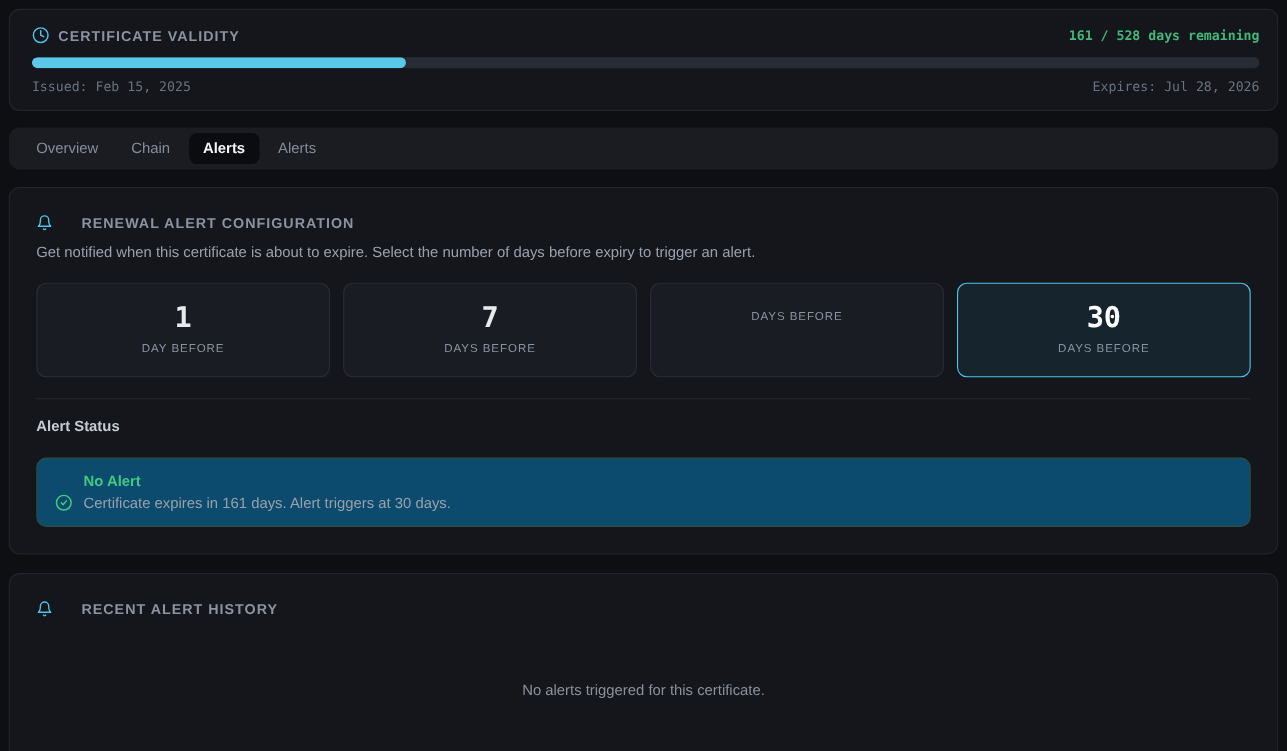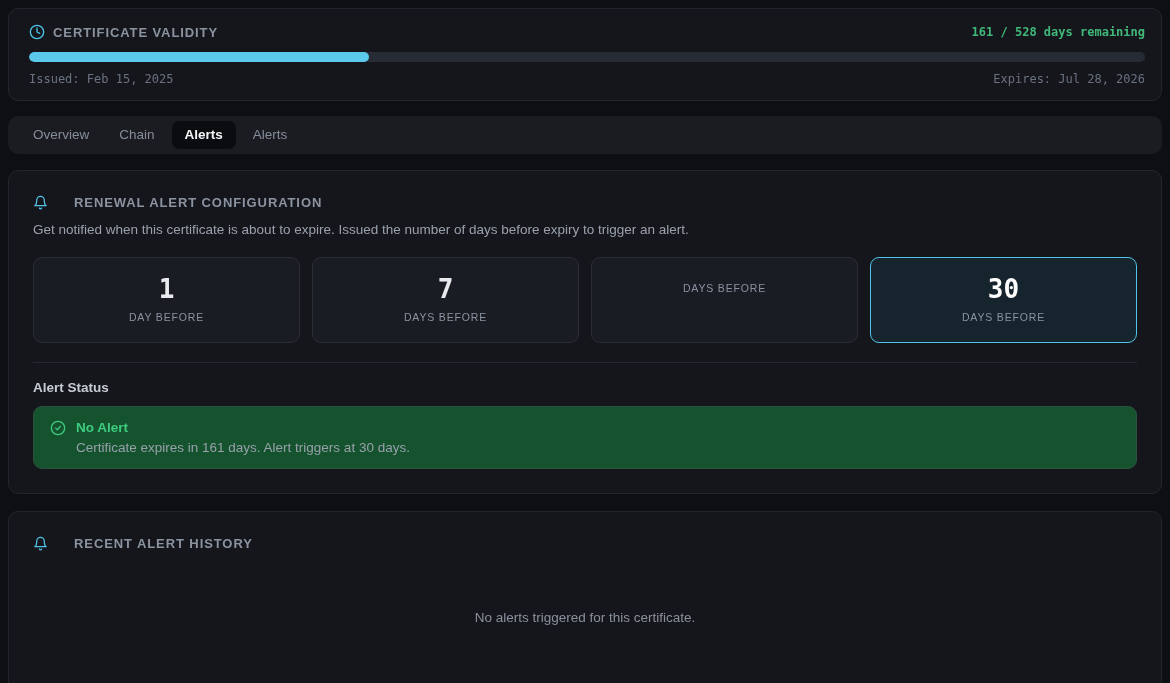--- a/index.html
+++ b/index.html
@@ -80,23 +80,23 @@
   .option.selected {
     border-color: #4fc3e8; background: #16242d;
   }
   .option.selected .num { color: #ffffff; }
 
   .divider { margin-top: 19px; border-top: 1px solid #242830; }
   .status-label {
     margin-top: 17px; font-size: 13.5px; font-weight: 700; color: #c7ccd4;
   }
   .status-panel {
-    margin-top: 11px; background: #14532d; border: 1px solid #2d5040;
+    margin-top: 21px; background: #0c4a6e; border: 1px solid #2d5040;
     border-radius: 9px; padding: 13px 16px;
-    display: flex; align-items: flex-start; gap: 10px;
+    display: flex; align-items: flex-end; gap: 10px;
   }
   .status-texts { display: flex; flex-direction: column; gap: 5px; }
   .status-title { font-size: 13.5px; font-weight: 700; color: #3ecb80; }
   .status-desc { font-size: 13.5px; color: #98a0ab; }
 
   
   .history-card {
     margin-top: 17px; padding: 24px; height: 197px;
     display: flex; flex-direction: column;
   }
@@ -143,21 +143,21 @@
 <div class="card config-card">
   <div class="card-head">
     <span class="icon">
       <svg width="15" height="15" viewBox="0 0 24 24" fill="none" stroke="#4fc3e8" stroke-width="2" stroke-linecap="round" stroke-linejoin="round">
         <path d="M6 8a6 6 0 0 1 12 0c0 7 3 9 3 9H3s3-2 3-9"></path>
         <path d="M10.3 21a1.94 1.94 0 0 0 3.4 0"></path>
       </svg>
     </span>
     <span class="section-title">RENEWAL ALERT CONFIGURATION</span>
   </div>
-  <div class="desc">Get notified when this certificate is about to expire. Issued the number of days before expiry to trigger an alert.</div>
+  <div class="desc">Get notified when this certificate is about to expire. Select the number of days before expiry to trigger an alert.</div>
 
   <div class="options">
     <div class="option">
       <div class="num">1</div>
       <div class="lbl">DAY BEFORE</div>
     </div>
     <div class="option">
       <div class="num">7</div>
       <div class="lbl">DAYS BEFORE</div>
     </div>

